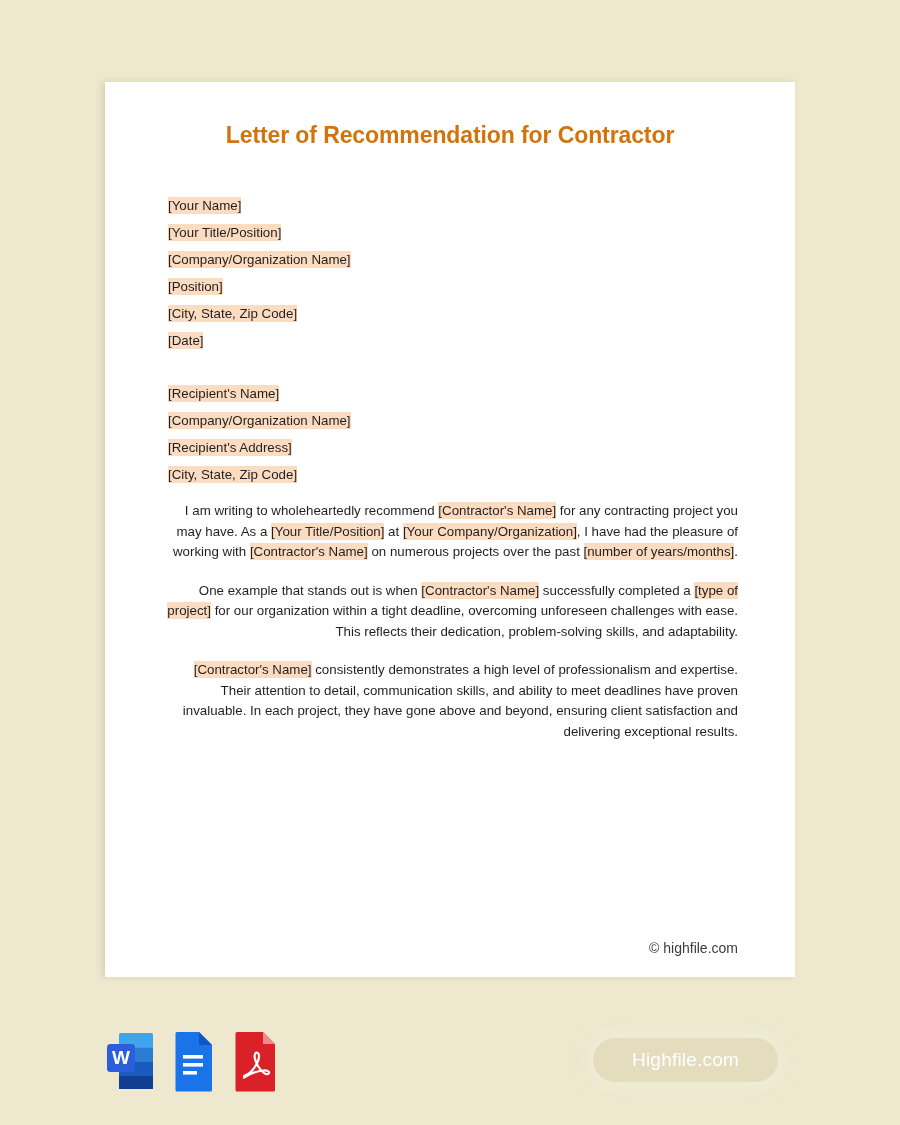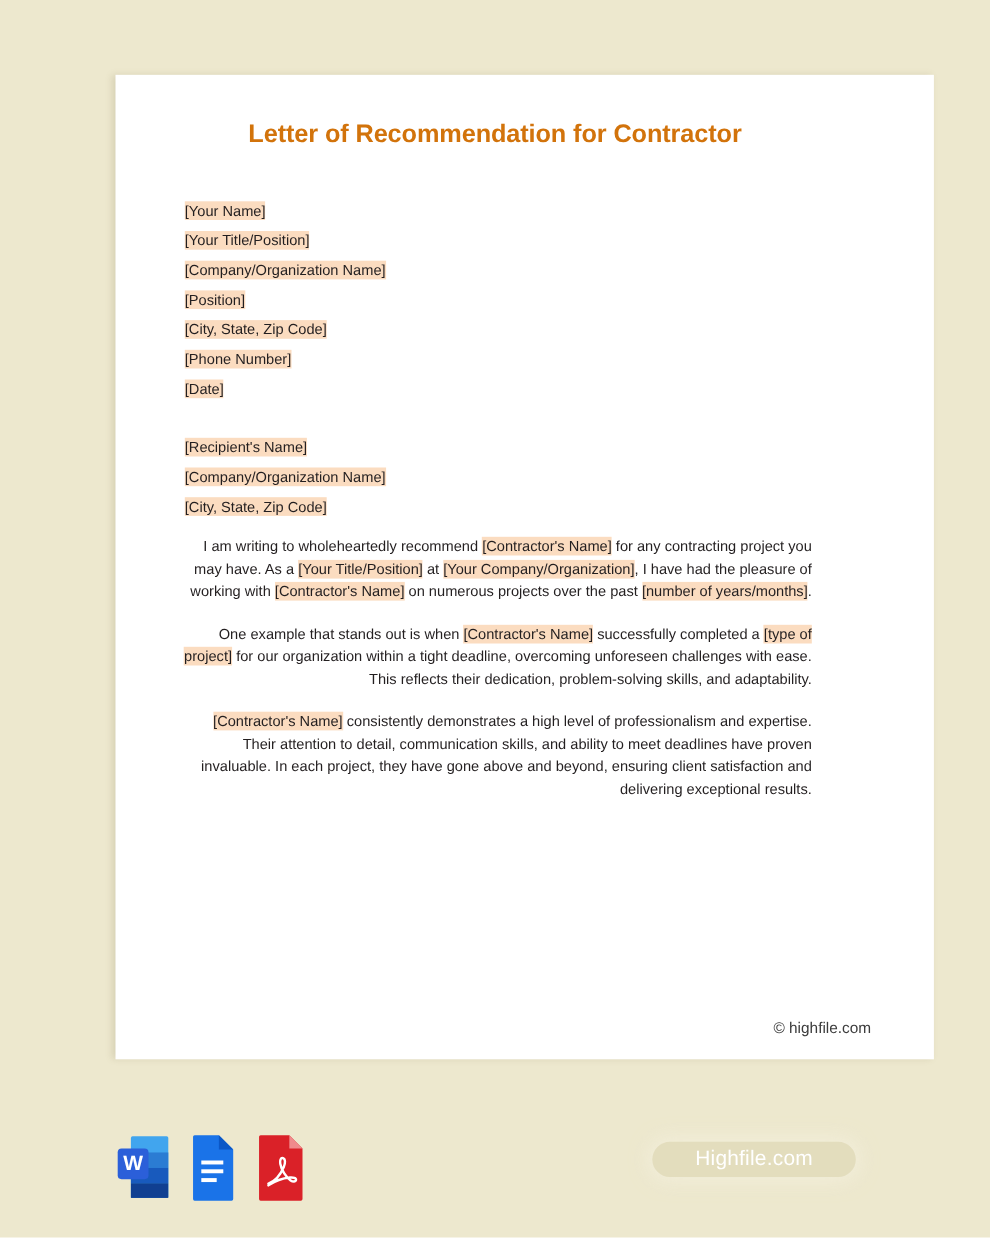--- a/index.html
+++ b/index.html
@@ -13,22 +13,22 @@
     background: #EDE8CE;
     font-family: "Liberation Sans", sans-serif;
     overflow: hidden;
     position: relative;
   }
 
   
   #page-sheet {
     position: absolute;
     left: 105px;
-    top: 68px;
-    width: 744px;
+    top: 82px;
+    width: 690px;
     height: 895px;
     background: #FFFFFF;
     box-shadow: -3px 0 6px rgba(120,112,70,0.18);
   }
 
   .doc-body {
     position: absolute;
     left: 57px;
     top: 0;
     width: 576px;
@@ -121,21 +121,21 @@
     height: 66px;
     display: block;
   }
 
   
   #highfile-pill {
     position: absolute;
     left: 593px;
     top: 1038px;
     width: 185px;
-    height: 32px;
+    height: 44px;
     border-radius: 22px;
     background: #E3DDBD;
     display: flex;
     align-items: center;
     justify-content: center;
     box-shadow: 0 0 16px 4px rgba(245,242,225,0.55);
   }
   #highfile-pill span {
     color: #FFFFFF;
     font-size: 19px;
@@ -149,27 +149,27 @@
   <div class="doc-body">
 
     <h1 id="doc-title">Letter of Recommendation for Contractor</h1>
 
     <div id="sender-block" class="addr-block">
         <div class="addr-line"><span class="ph">[Your Name]</span></div>
         <div class="addr-line"><span class="ph">[Your Title/Position]</span></div>
         <div class="addr-line"><span class="ph">[Company/Organization Name]</span></div>
         <div class="addr-line"><span class="ph">[Position]</span></div>
         <div class="addr-line"><span class="ph">[City, State, Zip Code]</span></div>
-        <div class="addr-line"><span class="ph">[Phone Number]</span></div>
         <div class="addr-line"><span class="ph">[Date]</span></div>
       </div>
 
     <div id="recipient-block" class="addr-block">
         <div class="addr-line"><span class="ph">[Recipient's Name]</span></div>
         <div class="addr-line"><span class="ph">[Company/Organization Name]</span></div>
+        <div class="addr-line"><span class="ph">[Recipient's Address]</span></div>
         <div class="addr-line"><span class="ph">[City, State, Zip Code]</span></div>
       </div>
 
 
     <div id="paragraphs-container">
         <p class="para"><span>I am writing to wholeheartedly recommend </span><span class="ph">[Contractor's Name]</span><span> for any contracting project you may have. As a </span><span class="ph">[Your Title/Position]</span><span> at  </span><span class="ph">[Your Company/Organization]</span><span>, I have had the pleasure of working with </span><span class="ph">[Contractor's Name]</span><span> on numerous projects over the past </span><span class="ph">[number of years/months]</span><span>.</span></p>
         <p class="para spaced"><span>One example that stands out is when </span><span class="ph">[Contractor's Name]</span><span> successfully completed a </span><span class="ph">[type of project]</span><span> for our organization within a tight deadline, overcoming unforeseen challenges with ease. This reflects their dedication, problem-solving skills, and adaptability.</span></p>
         <p class="para spaced"><span class="ph">[Contractor's Name]</span><span> consistently demonstrates a high level of professionalism and expertise. Their attention to detail, communication skills, and ability to meet deadlines have proven invaluable. In each project, they have gone above and beyond, ensuring client satisfaction and delivering exceptional results.</span></p>
       </div>
 

